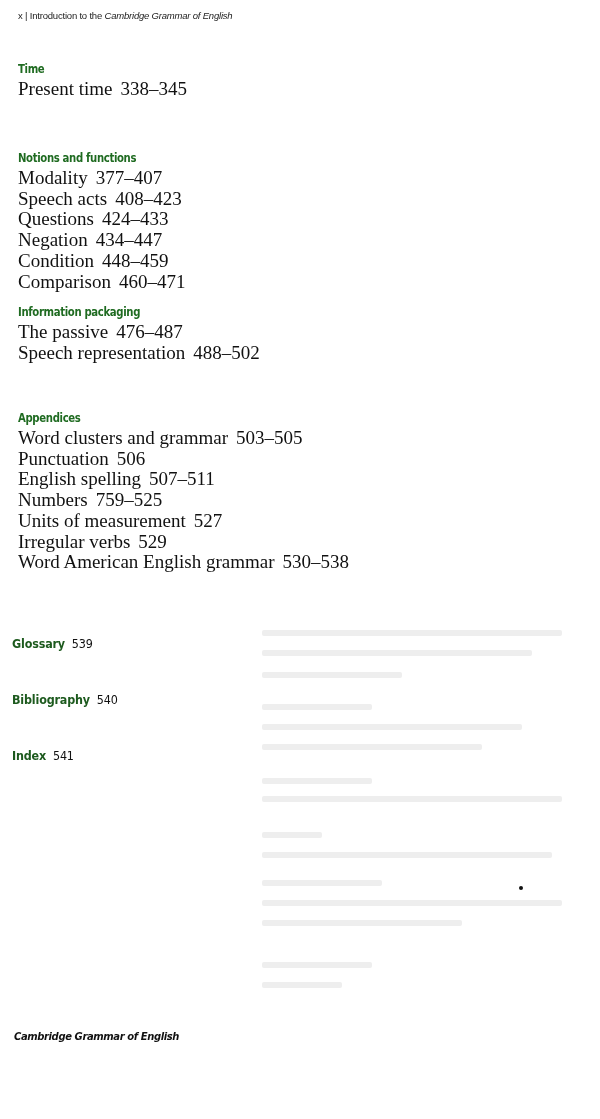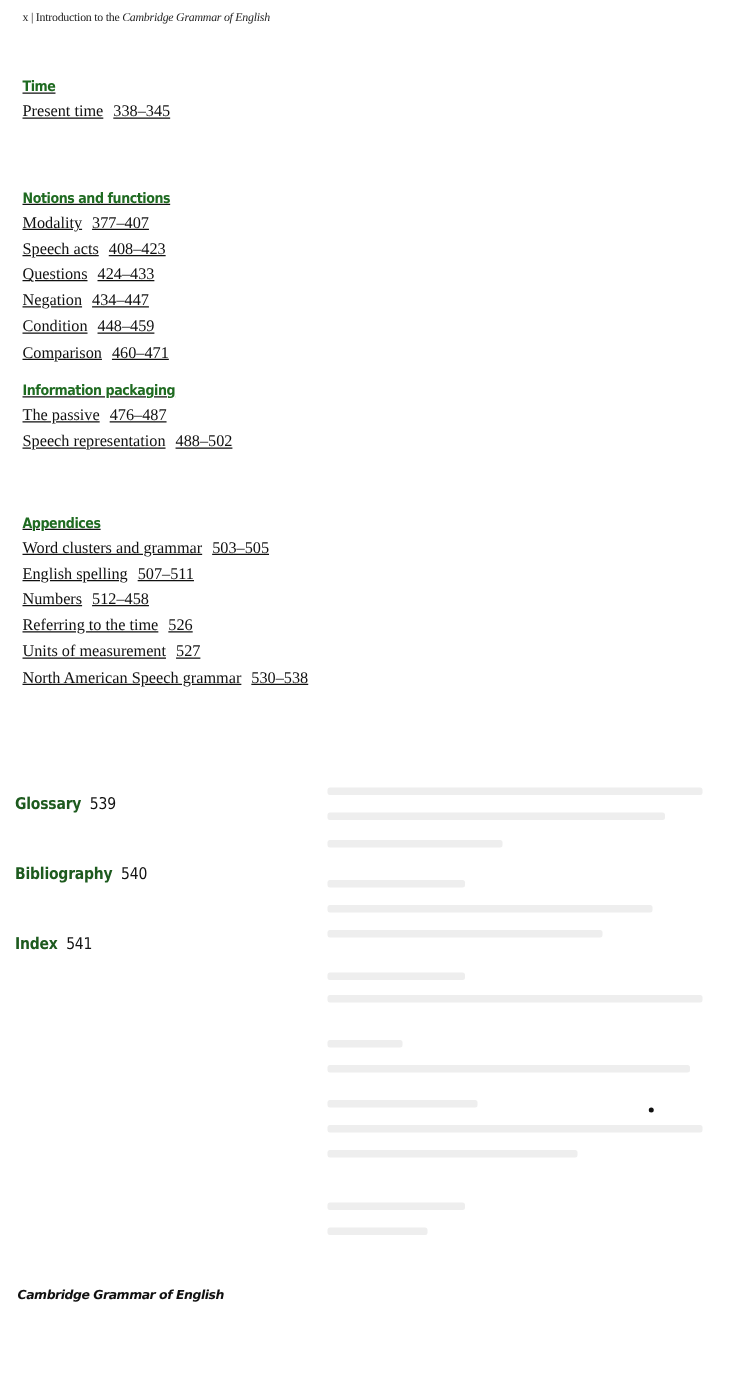--- a/index.html
+++ b/index.html
@@ -4,33 +4,33 @@
 <style>
   html, body { margin: 0; padding: 0; }
   body {
     width: 600px; height: 1119px; background: #ffffff;
     position: relative; overflow: hidden;
     font-family: "Liberation Serif", serif;
     color: #111;
   }
   .running-head {
     position: absolute; left: 18px; top: 10px;
-    font-family: Liberation Serif, serif; font-size: 9.5px; color: #222;
+    font-family: Liberation Sans, sans-serif; font-size: 9.5px; color: #222;
     letter-spacing: -0.2px;
   }
   .running-head .ital { font-style: italic; }
-  .section { position: absolute; left: 18px; text-decoration: underline; }
+  .section { position: absolute; left: 18px; }
   .sec-head {
     font-family: "DejaVu Sans", sans-serif; font-weight: bold;
     font-size: 11.5px; color: #1f6b21; letter-spacing: -0.4px;
     transform: scaleX(0.88); transform-origin: left;
     height: 17px; line-height: 17px; margin-bottom: 1px;
   }
   .entry {
-    font-size: 13px; line-height: 20.7px; white-space: nowrap;
+    font-size: 19px; line-height: 20.7px; white-space: nowrap;
     color: #111;
   }
   .entry .pg { margin-left: 8px; }
   .top-entry {
     position: absolute; left: 12px;
     font-family: "DejaVu Sans", sans-serif; font-weight: bold; font-size: 13px;
     transform: scaleX(0.86); transform-origin: left; letter-spacing: -0.2px;
   }
   .top-entry .lbl { color: #1d5a1e; }
   .top-entry .pg { color: #111; font-weight: normal; margin-left: 8px; }
@@ -88,25 +88,26 @@
 
 <div class="section" style="top:304px">
   <div class="sec-head">Information packaging</div>
   <div class="entry"><span>The passive</span><span class="pg">476–487</span></div>
   <div class="entry"><span>Speech representation</span><span class="pg">488–502</span></div>
 </div>
 
 <div class="section" style="top:410px">
   <div class="sec-head">Appendices</div>
   <div class="entry"><span>Word clusters and grammar</span><span class="pg">503–505</span></div>
+  <div class="entry"><span>Punctuation</span><span class="pg">506</span></div>
   <div class="entry"><span>English spelling</span><span class="pg">507–511</span></div>
-  <div class="entry"><span>Numbers</span><span class="pg">512–458</span></div>
-  <div class="entry"><span>Referring to the time</span><span class="pg">526</span></div>
+  <div class="entry"><span>Numbers</span><span class="pg">759–525</span></div>
   <div class="entry"><span>Units of measurement</span><span class="pg">527</span></div>
-  <div class="entry"><span>North American Speech grammar</span><span class="pg">530–538</span></div>
+  <div class="entry"><span>Irregular verbs</span><span class="pg">529</span></div>
+  <div class="entry"><span>Word American English grammar</span><span class="pg">530–538</span></div>
 </div>
 
 <div class="top-entry" style="top:636px">
   <span class="lbl">Glossary</span><span class="pg">539</span>
 </div>
 <div class="top-entry" style="top:692px">
   <span class="lbl">Bibliography</span><span class="pg">540</span>
 </div>
 <div class="top-entry" style="top:748px">
   <span class="lbl">Index</span><span class="pg">541</span>

